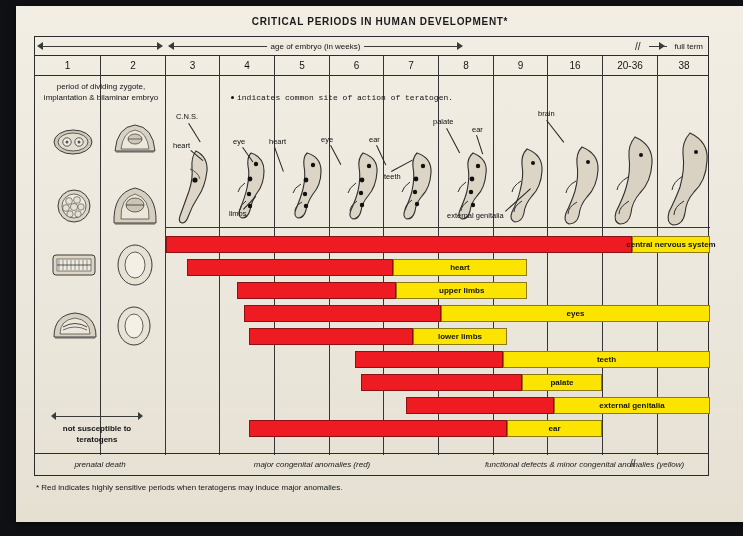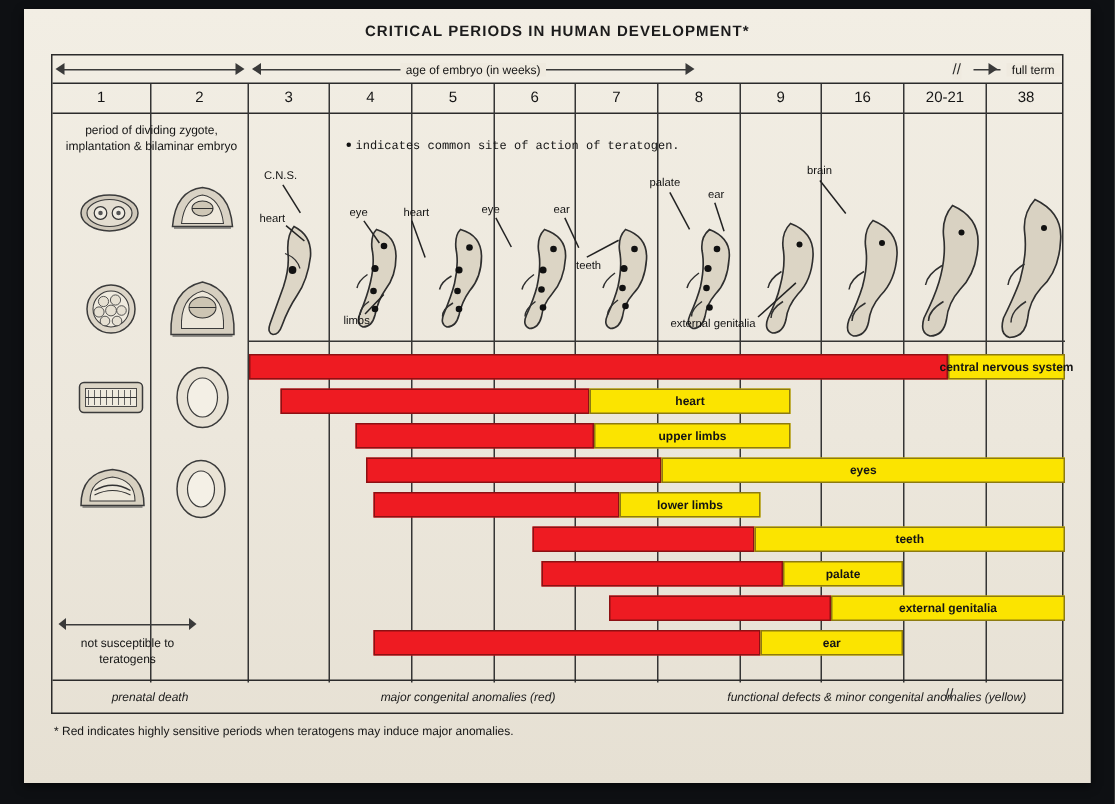--- a/index.html
+++ b/index.html
@@ -21,20 +21,21 @@
   }
   
   #sheet {
     position: absolute;
     left: 16px;
     top: 6px;
     width: 711px;
     height: 516px;
     background: #efeadf;
     box-shadow: 0 2px 6px rgba(0,0,0,.6);
+    padding-left: 17px;
   }
   #sheet:before {
     
     content: "";
     position: absolute;
     inset: 0;
     background: linear-gradient(180deg, #f2eee4 0%, #ece7dc 55%, #e6e0d3 100%);
     pointer-events: none;
   }
 
@@ -305,41 +306,41 @@
         <div class="wk" style="left:0px;   width:65px;">1</div>
         <div class="wk" style="left:66px;  width:64px;">2</div>
         <div class="wk" style="left:131px; width:53px;">3</div>
         <div class="wk" style="left:185px; width:54px;">4</div>
         <div class="wk" style="left:240px; width:54px;">5</div>
         <div class="wk" style="left:295px; width:53px;">6</div>
         <div class="wk" style="left:349px; width:54px;">7</div>
         <div class="wk" style="left:404px; width:54px;">8</div>
         <div class="wk" style="left:459px; width:53px;">9</div>
         <div class="wk" style="left:513px; width:54px;">16</div>
-        <div class="wk" style="left:568px; width:54px;">20-21</div>
+        <div class="wk" style="left:568px; width:54px;">20-36</div>
         <div class="wk" style="left:623px; width:52px;">38</div>
       </div>
 
       <div class="vline" style="left:65px;  height:399px;"></div>
       <div class="vline" style="left:130px; height:399px;"></div>
       <div class="vline" style="left:184px; height:399px;"></div>
       <div class="vline" style="left:239px; height:399px;"></div>
       <div class="vline" style="left:294px; height:399px;"></div>
       <div class="vline" style="left:348px; height:399px;"></div>
       <div class="vline" style="left:403px; height:399px;"></div>
       <div class="vline" style="left:458px; height:399px;"></div>
       <div class="vline" style="left:512px; height:399px;"></div>
       <div class="vline" style="left:567px; height:399px;"></div>
       <div class="vline" style="left:622px; height:399px;"></div>
 
       <div style="position:absolute; left:131px; top:190px; width:544px; height:1px; background:#353535;"></div>
 
       <div id="leftdesc" style="left:4px; top:44px; width:124px;">period of dividing zygote, implantation &amp; bilaminar embryo</div>
 
-      <div id="notsusc" style="left:4px; top:375px; width:92px;">
+      <div id="notsusc" style="left:16px; top:375px; width:92px;font-weight:bold;">
         <div class="arrows">
             <span class="arrR"></span>
           </div>
         <span>not susceptible to teratogens</span>
       </div>
 
       <div id="teranote" style="left:196px; top:56px;">
         <span class="dot"></span><span>indicates common site of action of teratogen.</span>
       </div>
 

